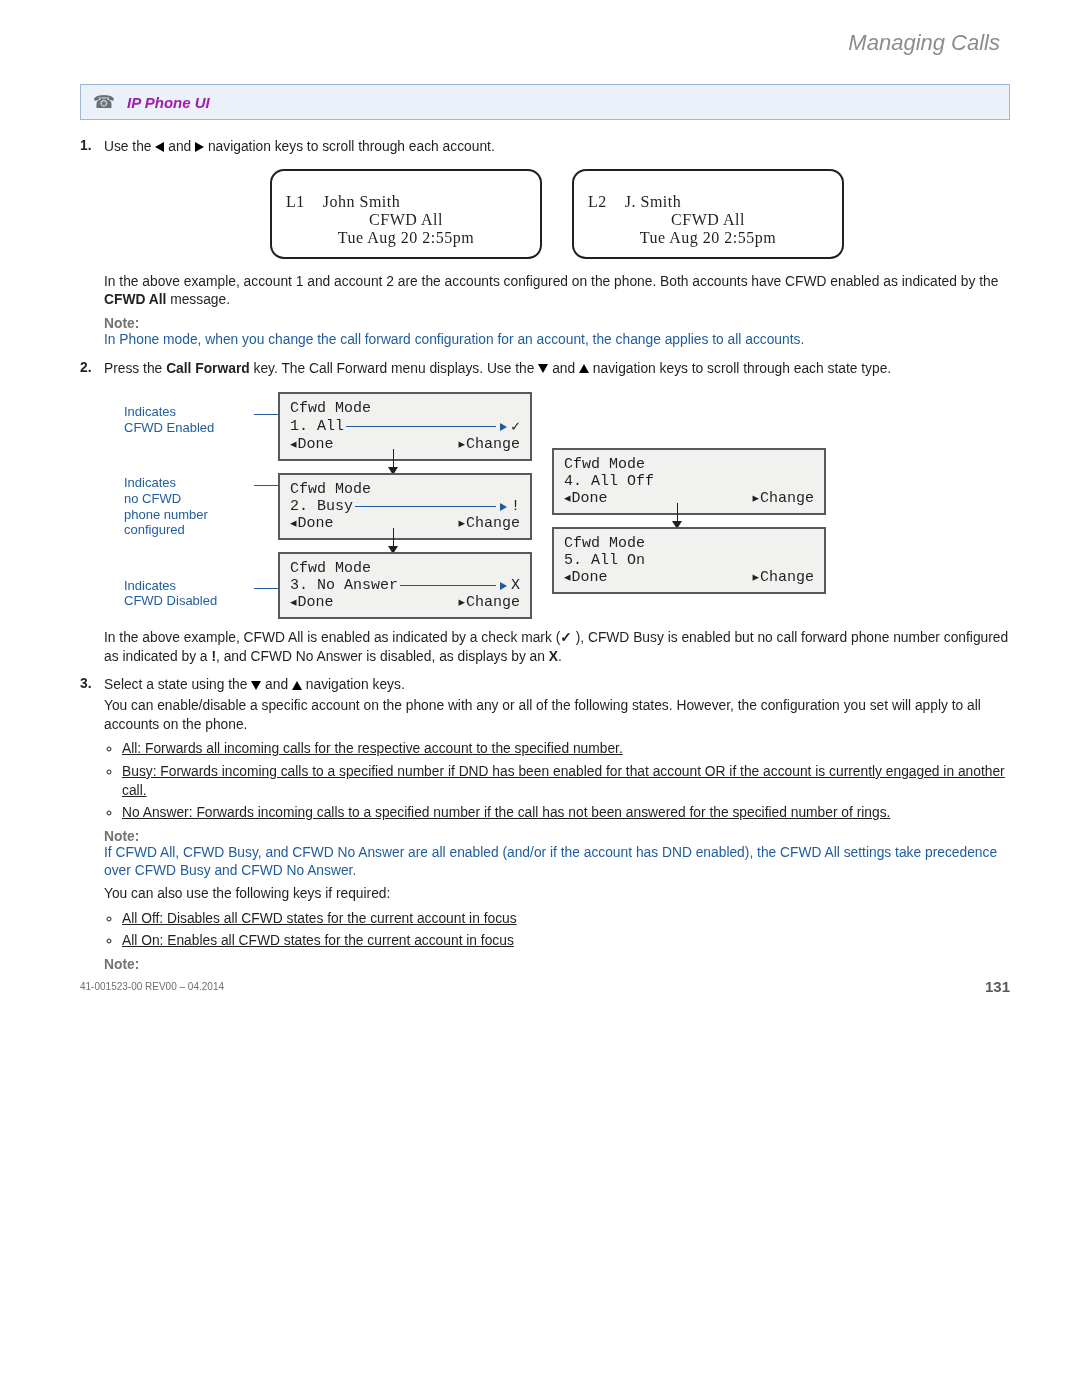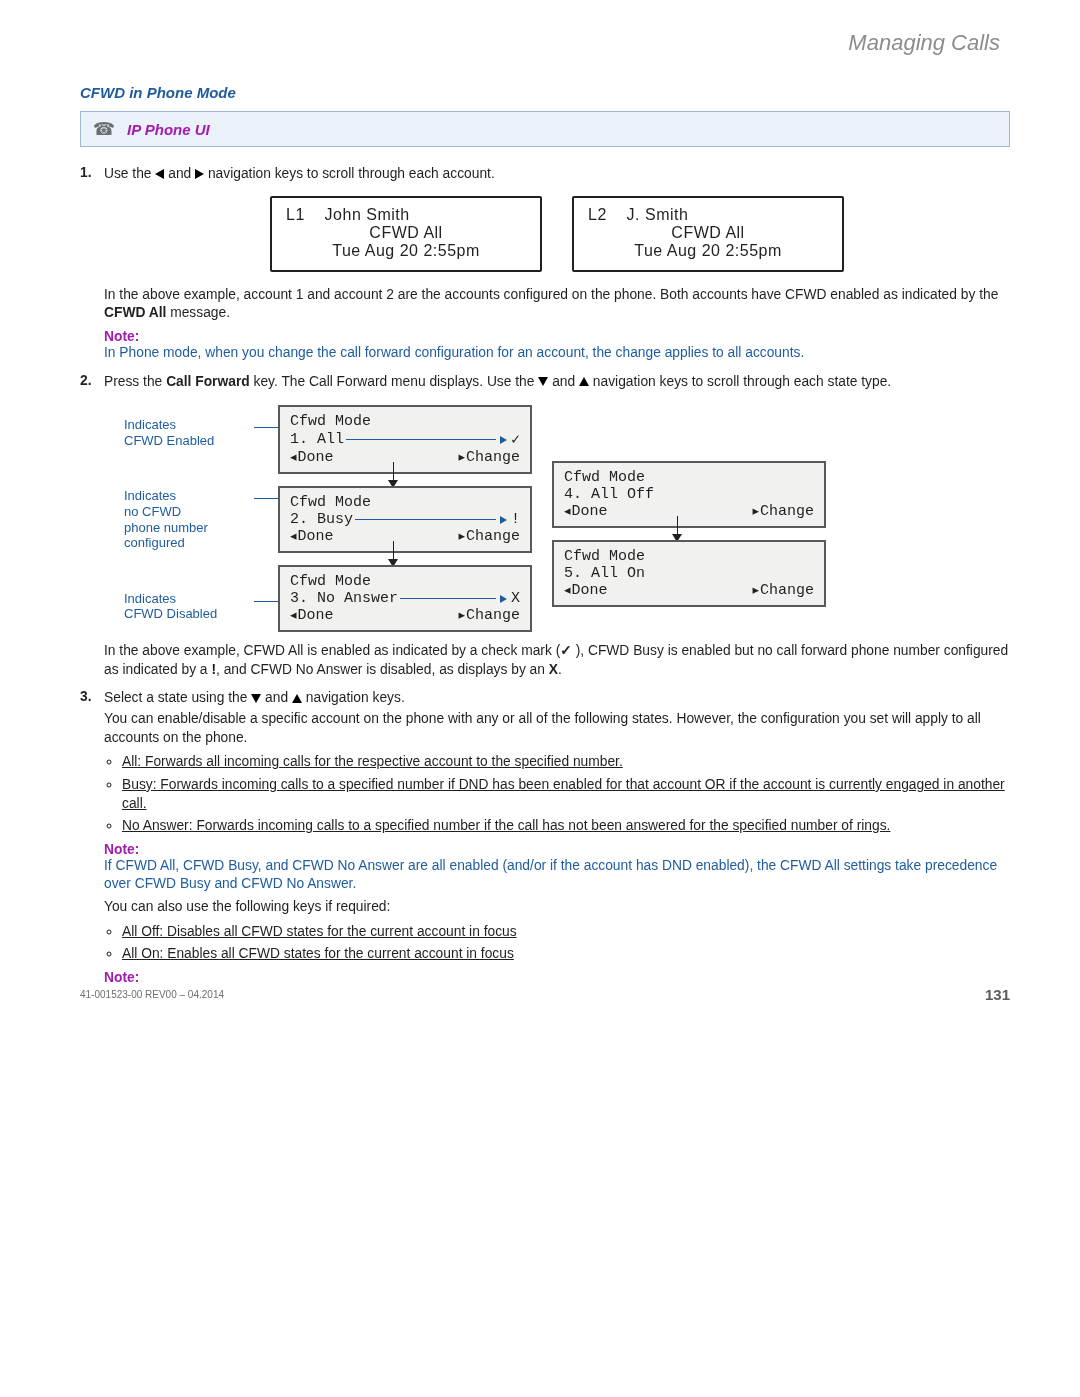--- a/index.html
+++ b/index.html
@@ -67,21 +67,21 @@
   ol.steps > li::before {
     content: counter(step) ".";
     position: absolute;
     left: 0;
     top: 0;
     font-weight: 700;
   }
   .body-text { line-height: 1.35; }
   .note-label {
     font-weight: 700;
-    color: #a21caf;
+    color: #737373;
     margin-top: 6px;
   }
   .note-text {
     color: #1f5c9e;
     line-height: 1.35;
   }
   .nav-tri-left, .nav-tri-right, .nav-tri-up, .nav-tri-down {
     display: inline-block;
     width: 0; height: 0;
     vertical-align: middle;
@@ -92,24 +92,24 @@
   .nav-tri-up { border-left: 5px solid transparent; border-right: 5px solid transparent; border-bottom: 9px solid #000; }
 
   .lcd-row {
     display: flex;
     gap: 30px;
     justify-content: center;
     margin: 12px 0 14px 0;
   }
   .lcd {
     border: 2px solid #231f20;
-    border-radius: 2px;
+    border-radius: 14px;
     width: 240px;
-    padding: 8px 14px 10px 14px;
-    font-family: Liberation Sans, sans-serif;
+    padding: 22px 14px 10px 14px;
+    font-family: Liberation Serif, serif;
     font-size: 16px;
     text-align: center;
     letter-spacing: 0.5px;
     background: #fff;
   }
   .lcd .line1 { text-align: left; white-space: pre; }
 
   .diagram {
     margin: 14px 0 10px 0;
     display: flex;
@@ -227,21 +227,21 @@
     padding: 0;
     text-decoration: underline;
   }
   ul.bullets li {
     margin-bottom: 4px;
     line-height: 1.35;
   }
 
   .footer {
     position: absolute;
-    bottom: 32px;
+    bottom: 40px;
     left: 80px;
     right: 70px;
     display: flex;
     justify-content: space-between;
     align-items: center;
     font-size: 10px;
     color: #6d6e71;
   }
   .footer .page-no {
     font-size: 15px;
@@ -249,21 +249,20 @@
     color: #5a5b5e;
   }
 </style>
 </head>
 <body>
 
 <div class="page">
 
   <div class="running-title">Managing Calls</div>
 
-  <div class="section-title">CFWD in Phone Mode</div>
 
   <div class="callout">
     <div class="icon">☎</div>
     <div class="title">IP Phone UI</div>
   </div>
 
   <ol class="steps">
 
     <li>
       <span class="body-text">Use the </span>

